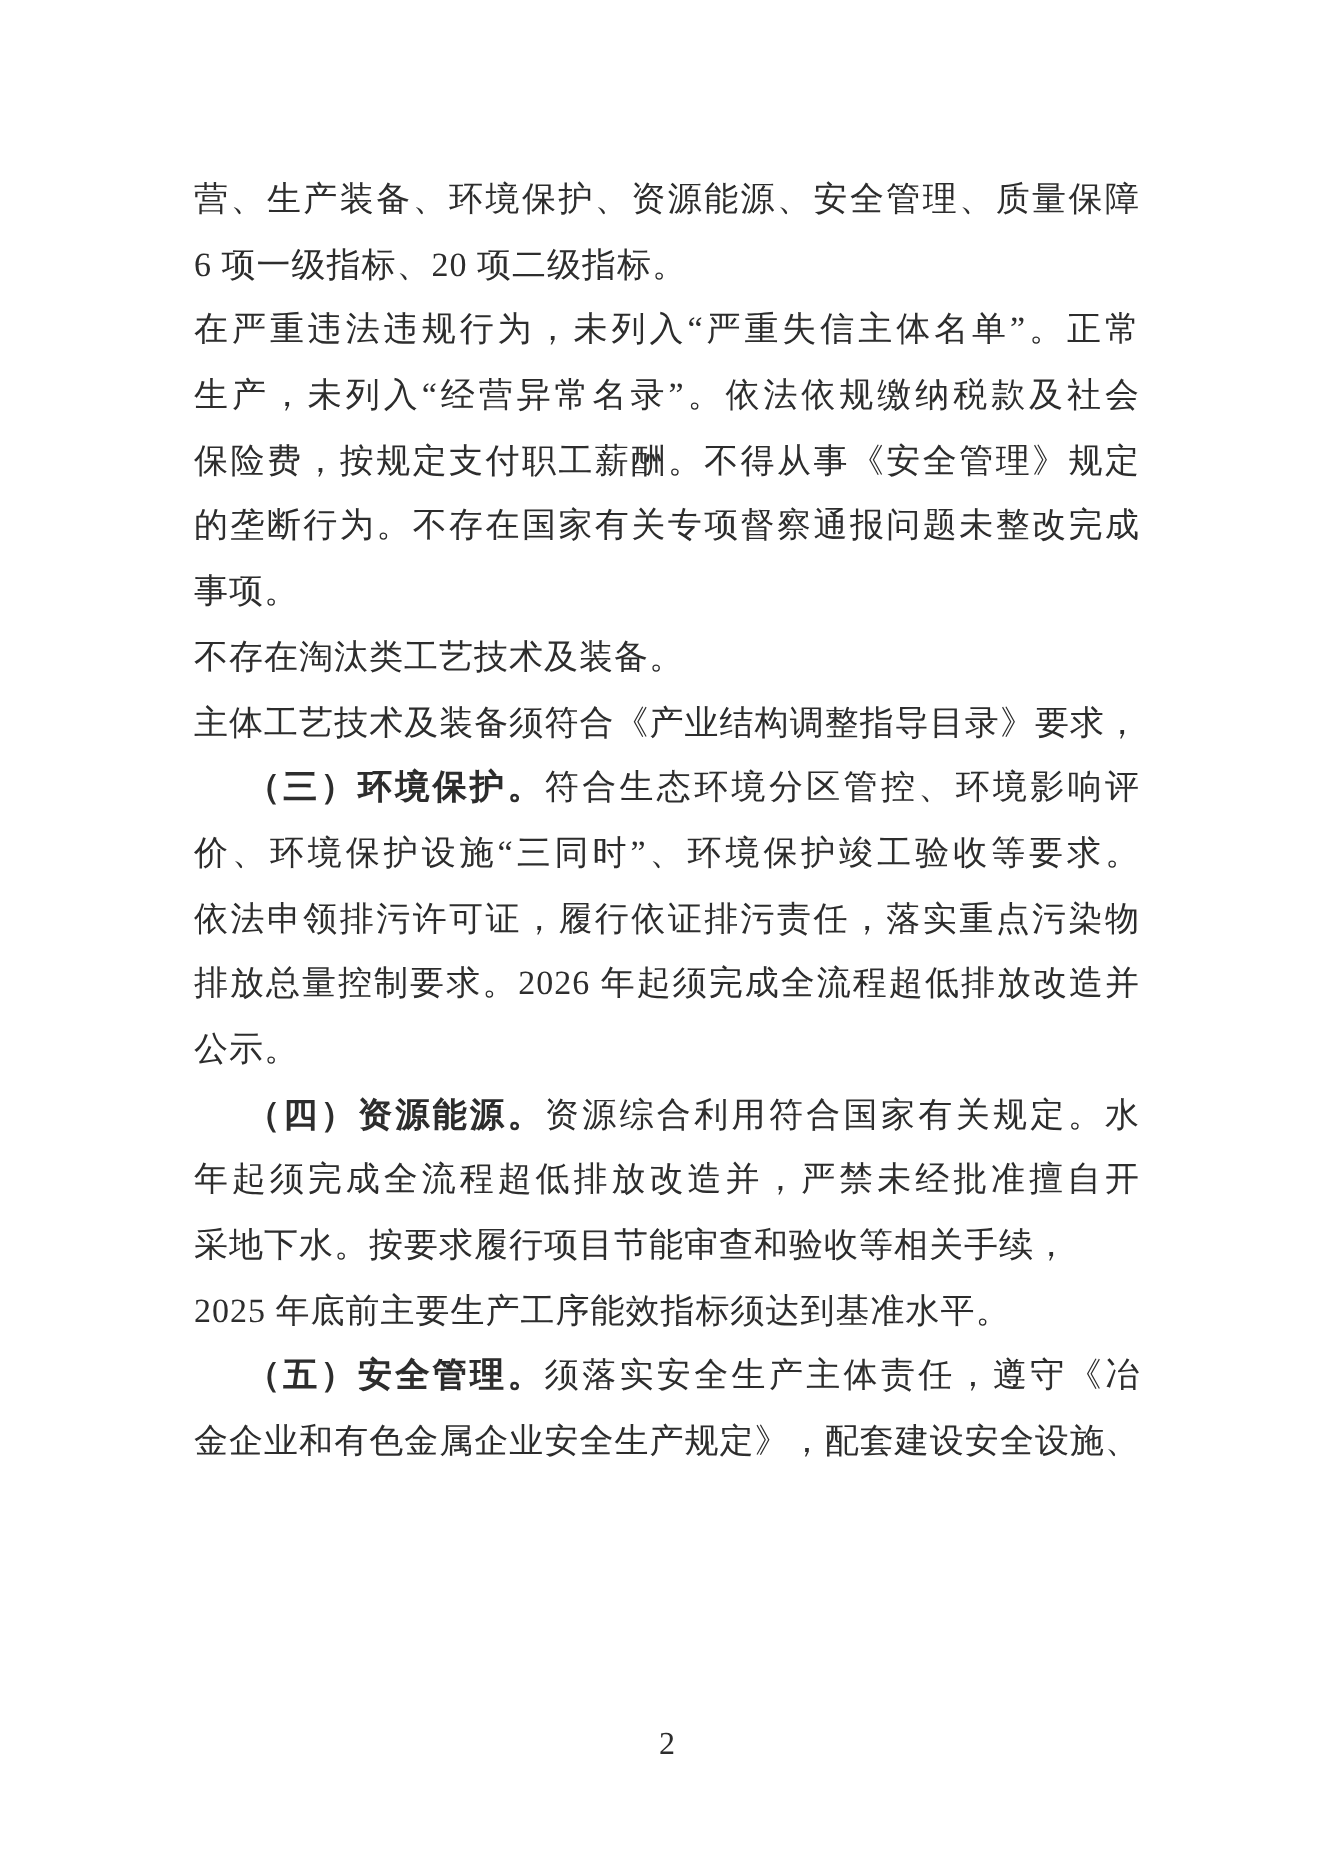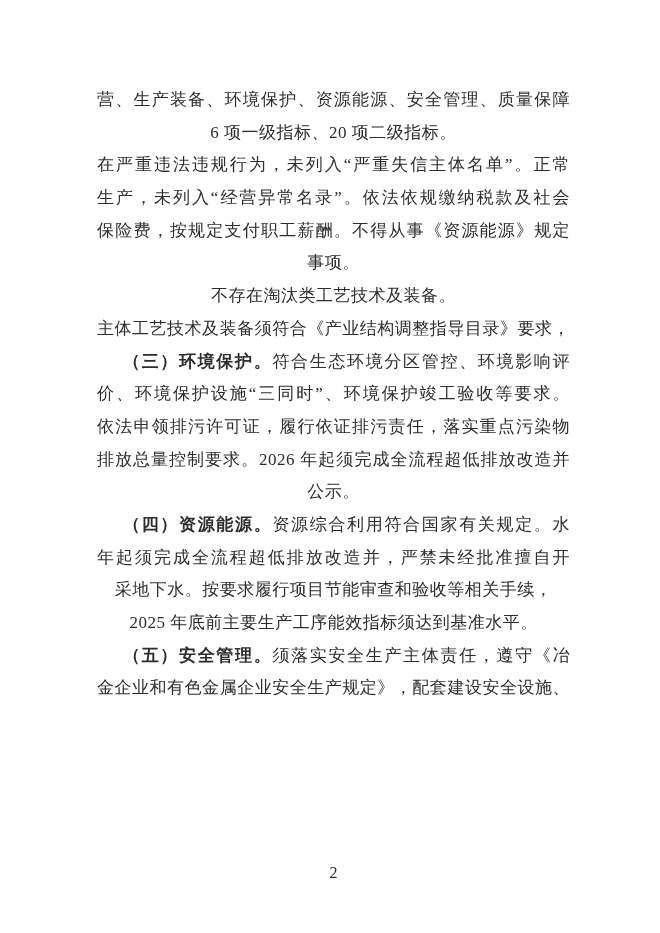--- a/index.html
+++ b/index.html
@@ -21,21 +21,21 @@
     left: 97px;
     right: 90px;
     top: 84px;
   }
   .line {
     font-size: 17px;
     line-height: 32.7px;
     height: 32.7px;
     overflow: hidden;
     white-space: normal;
-    text-align: center;
+    text-align: left;
     letter-spacing: 0.5px;
   }
   .line.justify {
     text-align: justify;
     text-align-last: justify;
     text-justify: inter-character;
   }
   .line.indent {
     text-indent: 26px;
   }
@@ -55,21 +55,22 @@
 </style>
 </head>
 <body>
 
 <div class="page">
   <div class="content" id="lines">
       <div class="line justify"><span>营、生产装备、环境保护、资源能源、安全管理、质量保障</span></div>
       <div class="line"><span>6 项一级指标、20 项二级指标。</span></div>
       <div class="line justify"><span>在严重违法违规行为，未列入“严重失信主体名单”。正常</span></div>
       <div class="line justify"><span>生产，未列入“经营异常名录”。依法依规缴纳税款及社会</span></div>
-      <div class="line justify"><span>保险费，按规定支付职工薪酬。不得从事《资源能源》规定</span></div>
+      <div class="line justify"><span>保险费，按规定支付职工薪酬。不得从事《安全管理》规定</span></div>
+      <div class="line justify"><span>的垄断行为。不存在国家有关专项督察通报问题未整改完成</span></div>
       <div class="line"><span>事项。</span></div>
       <div class="line"><span>不存在淘汰类工艺技术及装备。</span></div>
       <div class="line justify"><span>主体工艺技术及装备须符合《产业结构调整指导目录》要求，</span></div>
       <div class="line justify indent"><span class="head">（三）环境保护。</span><span>符合生态环境分区管控、环境影响评</span></div>
       <div class="line justify"><span>价、环境保护设施“三同时”、环境保护竣工验收等要求。</span></div>
       <div class="line justify"><span>依法申领排污许可证，履行依证排污责任，落实重点污染物</span></div>
       <div class="line justify"><span>排放总量控制要求。2026 年起须完成全流程超低排放改造并</span></div>
       <div class="line"><span>公示。</span></div>
       <div class="line justify indent"><span class="head">（四）资源能源。</span><span>资源综合利用符合国家有关规定。水</span></div>
       <div class="line justify"><span>年起须完成全流程超低排放改造并，严禁未经批准擅自开</span></div>

